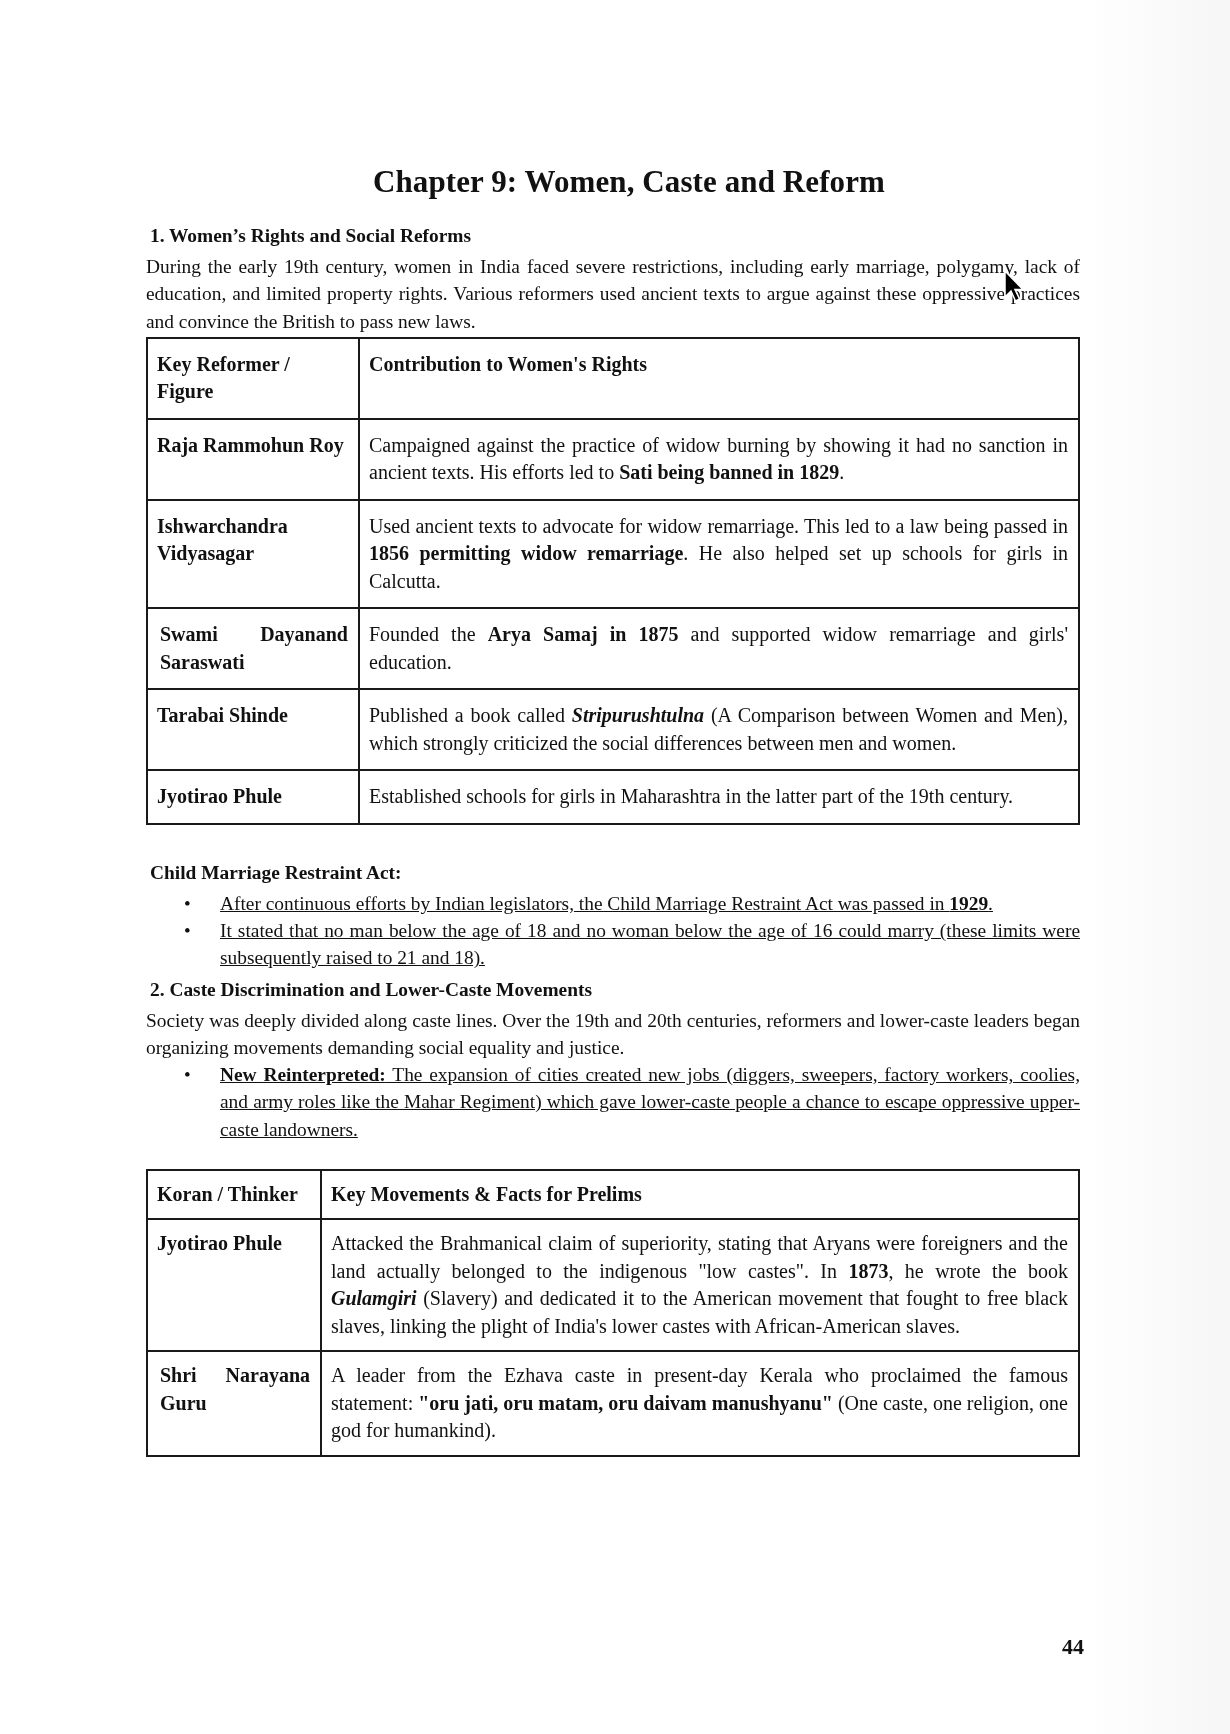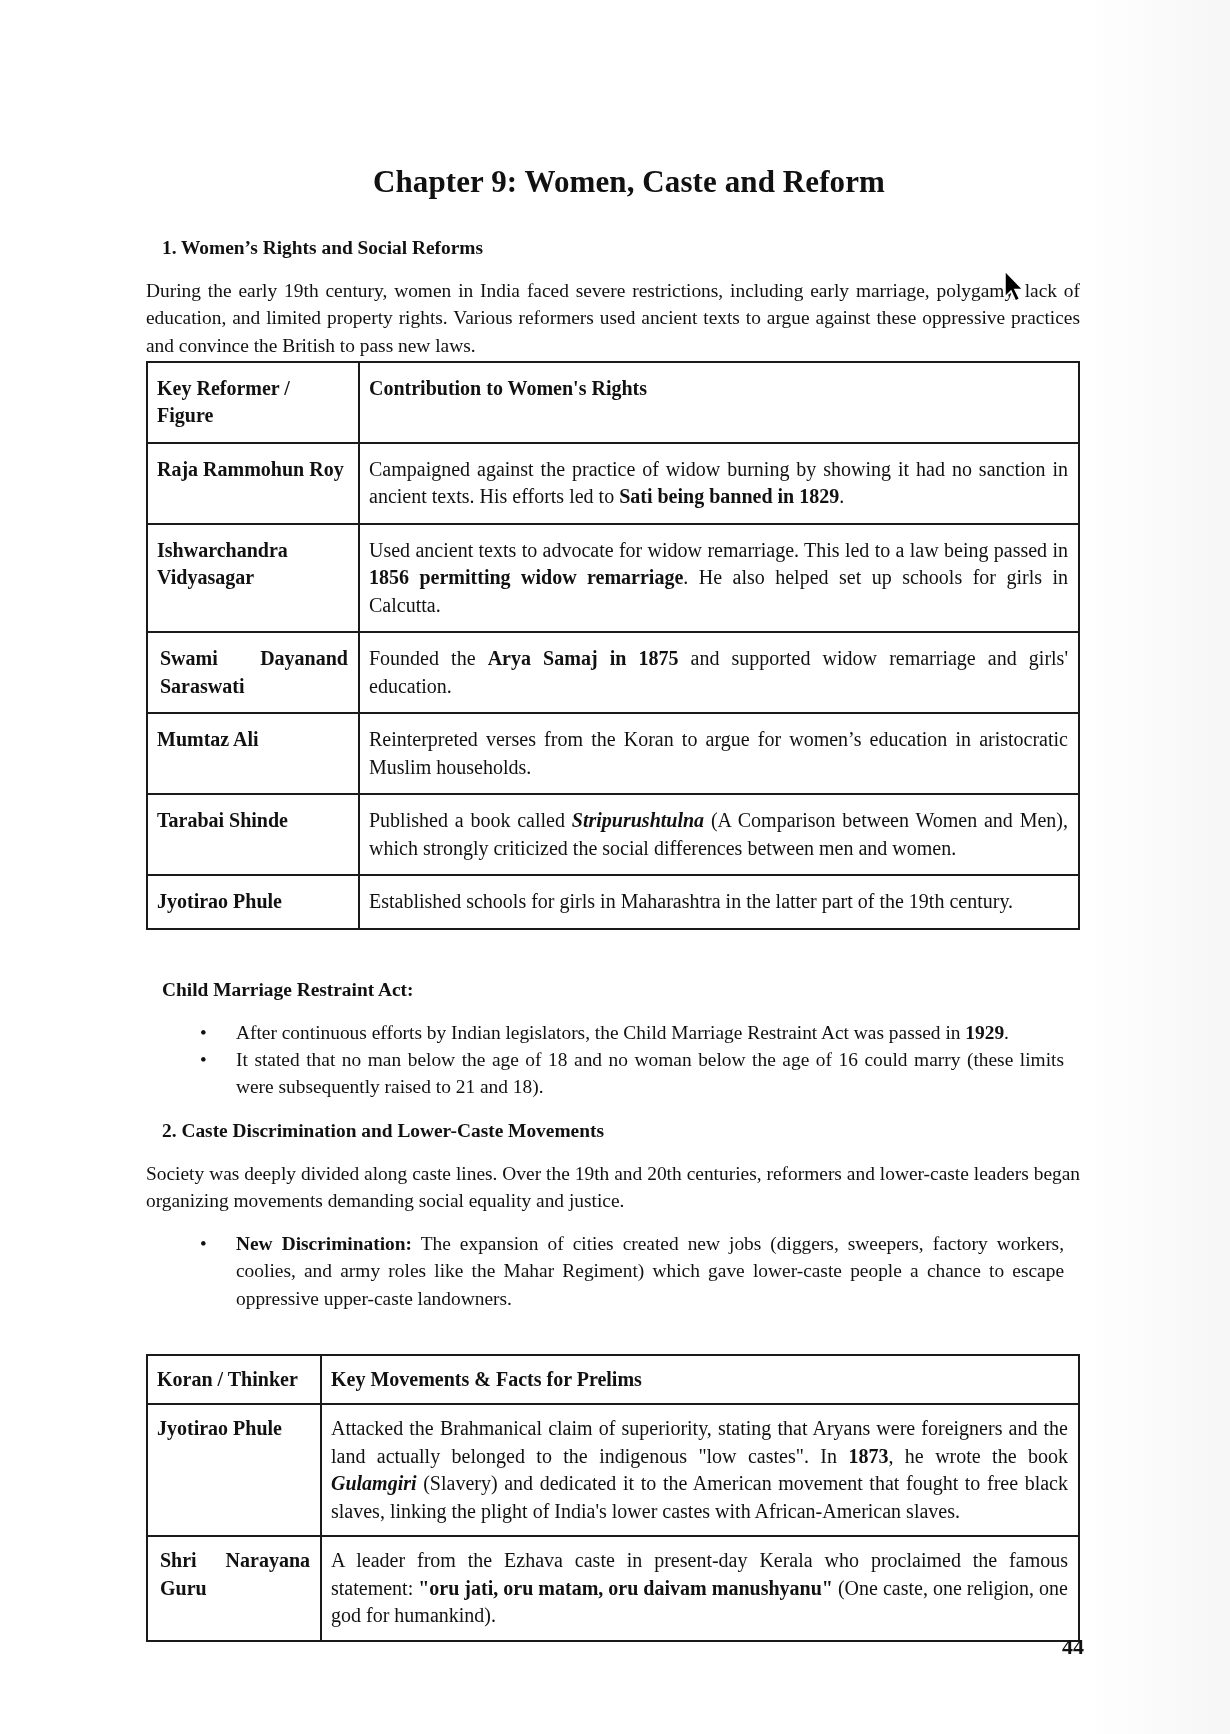--- a/index.html
+++ b/index.html
@@ -9,33 +9,33 @@
     font-family: "Liberation Serif", "DejaVu Serif", serif;
     color: #111;
     position: relative;
   }
   .page { position: absolute; left: 146px; top: 0; width: 934px; }
   .title {
     position: absolute; left: 0; top: 148px; width: 934px; text-align: center;
     font-size: 31px; font-weight: bold; letter-spacing: 0.1px; margin: 16px;
   }
   .flow { position: absolute; left: 0; top: 218px; width: 934px; font-size: 19.4px; line-height: 27.2px; }
-  .h { font-weight: bold; margin: 16px; }
+  .h { font-weight: bold; margin: 4px; }
   p { margin: 0; text-align: justify; }
   table { border-collapse: collapse; width: 100%; table-layout: fixed; }
   td, th {
     border: 2px solid #1a1a1a; vertical-align: top; text-align: justify;
     padding: 10px 10px 10px 9px; font-size: 20px; line-height: 27.5px; font-weight: normal;
   }
   th { font-weight: bold; text-align: left; }
   td.name { font-weight: bold; text-align: justify; text-align-last: left; }
   td.name.spread { text-align-last: auto; padding-left: 12px; }
   .t1 { margin-top: 2px; }
   .t1 td, .t1 th { padding-top: 12px; padding-bottom: 12px; }
-  ul { margin: 16px; padding-left: 74px; list-style: none; }
+  ul { margin: 0; padding-left: 74px; list-style: none; text-decoration: underline; }
   li { position: relative; text-align: justify; }
   li::before {
     content: "\2022"; position: absolute; left: -36px; top: 0; font-size: 19px;
   }
   .gap1 { height: 30px; }
   .gap2 { height: 26px; }
   .pagenum {
     position: absolute; right: 150px; top: 1634px;
     font-size: 22px; font-weight: bold; margin-left: 48px;
   }
@@ -67,45 +67,41 @@
       </tr>
       <tr>
         <td class="name">Ishwarchandra Vidyasagar</td>
         <td><span>Used ancient texts to advocate for widow remarriage. This led to a law being passed in </span><b>1856 permitting widow remarriage</b><span>. He also helped set up schools for girls in Calcutta.</span></td>
       </tr>
       <tr>
         <td class="name spread">Swami Dayanand Saraswati</td>
         <td><span>Founded the </span><b>Arya Samaj in 1875</b><span> and supported widow remarriage and girls' education.</span></td>
       </tr>
       <tr>
-        <td class="name">Mumtaz Ali</td>
-        <td>Reinterpreted verses from the Koran to argue for women’s education in aristocratic Muslim households.</td>
-      </tr>
-      <tr>
         <td class="name">Tarabai Shinde</td>
         <td><span>Published a book called </span><b><i>Stripurushtulna</i></b><span> (A Comparison between Women and Men), which strongly criticized the social differences between men and women.</span></td>
       </tr>
       <tr>
         <td class="name">Jyotirao Phule</td>
         <td>Established schools for girls in Maharashtra in the latter part of the 19th century.</td>
       </tr>
     </tbody>
       </table>
 
     <div class="gap1"></div>
     <div class="h">Child Marriage Restraint Act:</div>
     <ul>
       <li><span>After continuous efforts by Indian legislators, the Child Marriage Restraint Act was passed in </span><b>1929</b><span>.</span></li>
       <li>It stated that no man below the age of 18 and no woman below the age of 16 could marry (these limits were subsequently raised to 21 and 18).</li>
     </ul>
 
     <div class="h">2. Caste Discrimination and Lower-Caste Movements</div>
     <p>Society was deeply divided along caste lines. Over the 19th and 20th centuries, reformers and lower-caste leaders began organizing movements demanding social equality and justice.</p>
     <ul>
-      <li><b>New Discrimination:</b><span> The expansion of cities created new jobs (diggers, sweepers, factory workers, coolies, and army roles like the Mahar Regiment) which gave lower-caste people a chance to escape oppressive upper-caste landowners.</span></li>
+      <li><b>New Reinterpreted:</b><span> The expansion of cities created new jobs (diggers, sweepers, factory workers, coolies, and army roles like the Mahar Regiment) which gave lower-caste people a chance to escape oppressive upper-caste landowners.</span></li>
     </ul>
 
     <div class="gap2"></div>
     <table>
       <colgroup>
           <col style="width:174px">
           <col>
         </colgroup>
       <tbody>
           <tr>

